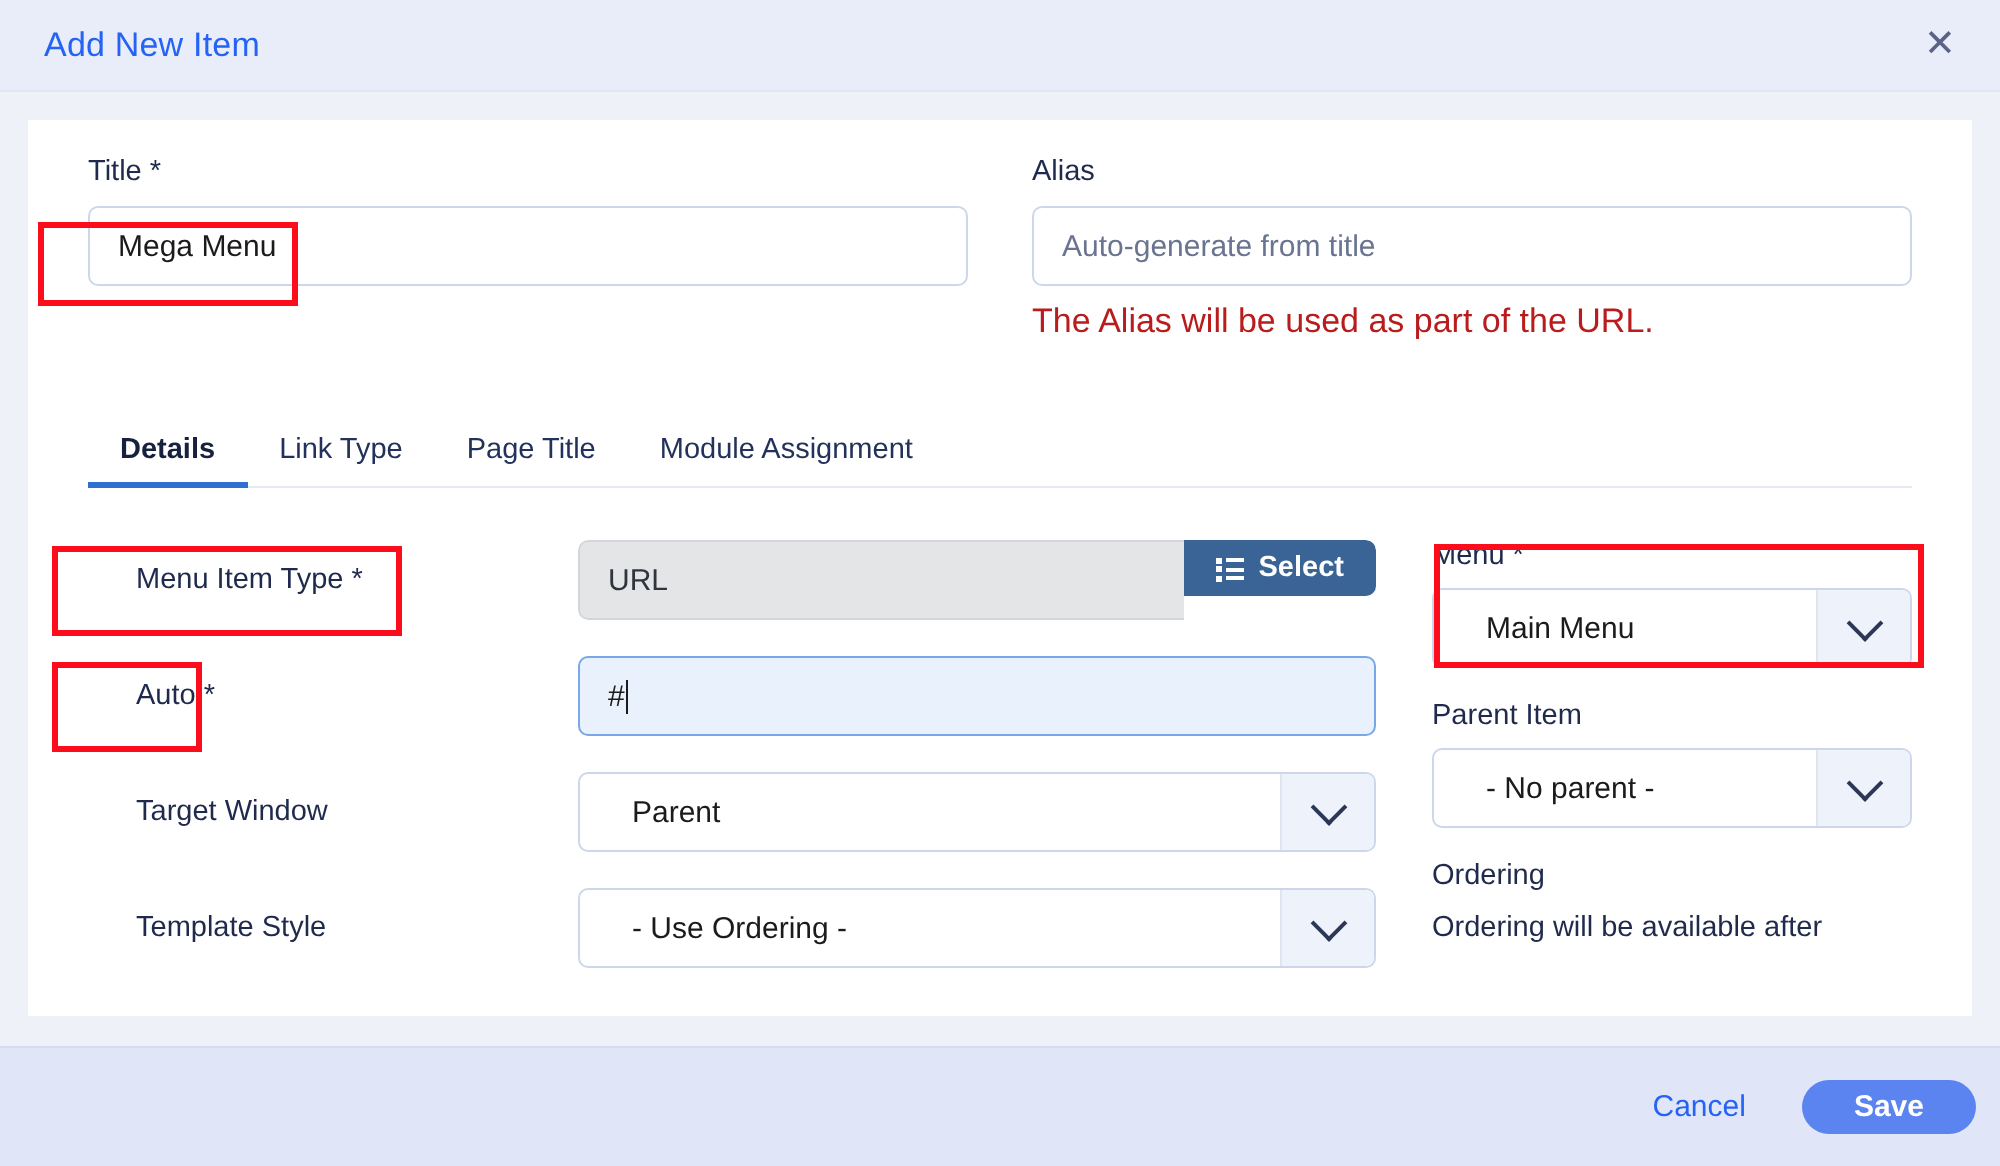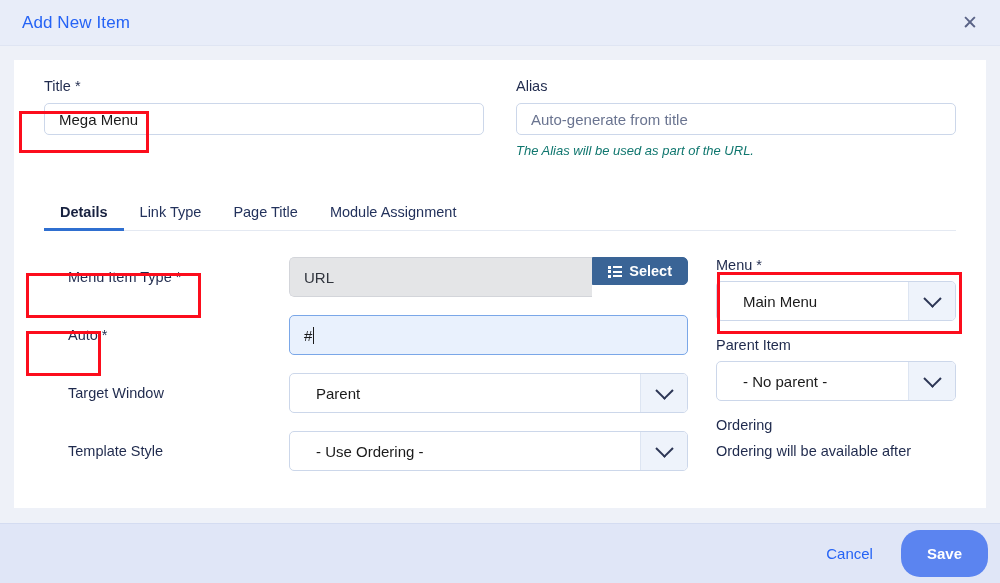--- a/index.html
+++ b/index.html
@@ -91,36 +91,35 @@
   }
   .field-label {
     font-size: 14.5px;
     color: #1f2a4d;
     margin-bottom: 9px;
     display: block;
   }
   .text-input {
     width: 100%;
     box-sizing: border-box;
-    height: 32px;
+    height: 40px;
     border: 1px solid #ccd7ea;
     border-radius: 5px;
     background: #ffffff;
     font-size: 15px;
     color: #1b1b1b;
     padding: 0 14px;
     font-family: "Liberation Sans", sans-serif;
     outline: none;
   }
   .text-input::placeholder { color: #6a7490; opacity: 1; }
   .help-text {
-    font-size: 13px;
-    color: #0f766e;
+    font-size: 17px;
+    color: #b91c1c;
     margin-top: 8px;
-    font-style: italic;
   }
 
   
   .tabs {
     margin-top: 34px;
     display: flex;
     align-items: flex-end;
     border-bottom: 1px solid #e4e9f2;
     height: 38px;
   }
@@ -345,21 +344,21 @@
     font-family: "Liberation Sans", sans-serif;
   }
   .btn-save {
     background: #5b84f0;
     border: none;
     color: #ffffff;
     font-size: 15px;
     font-weight: bold;
     border-radius: 19px;
     padding: 0 26px;
-    height: 47px;
+    height: 27px;
     cursor: pointer;
     font-family: "Liberation Sans", sans-serif;
   }
 </style>
 </head>
 <body>
 
 <div class="modal">
 
   <div class="modal-header">

